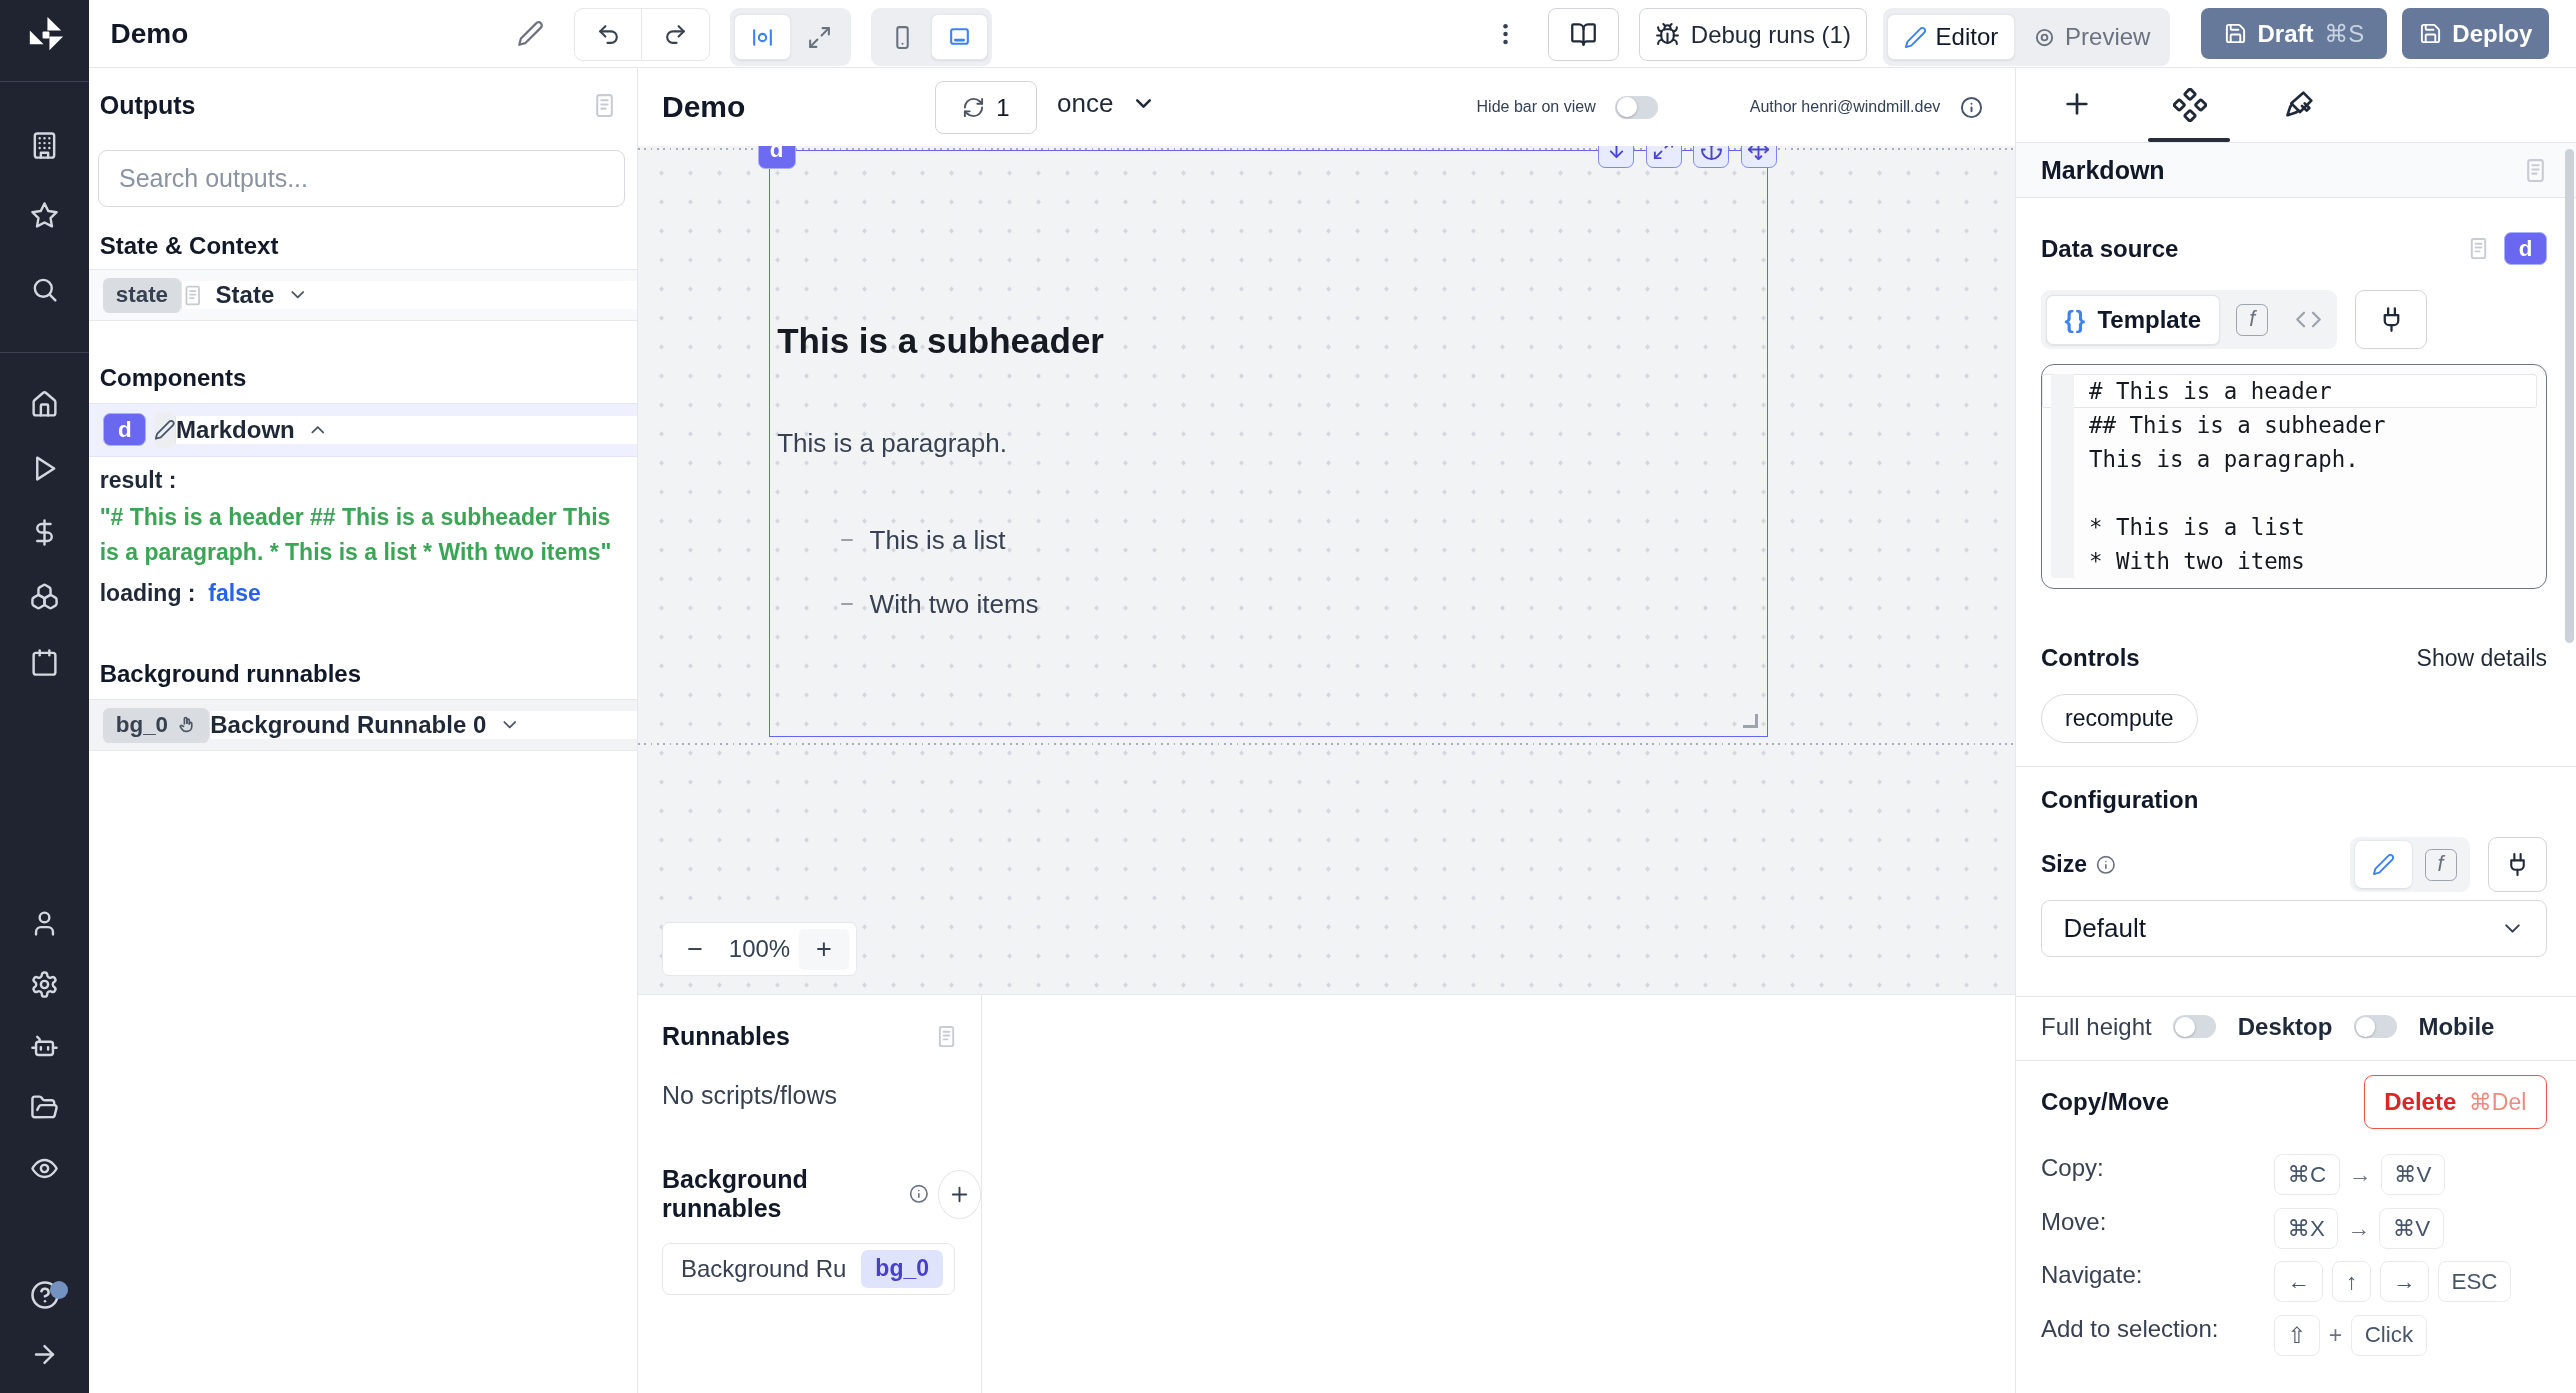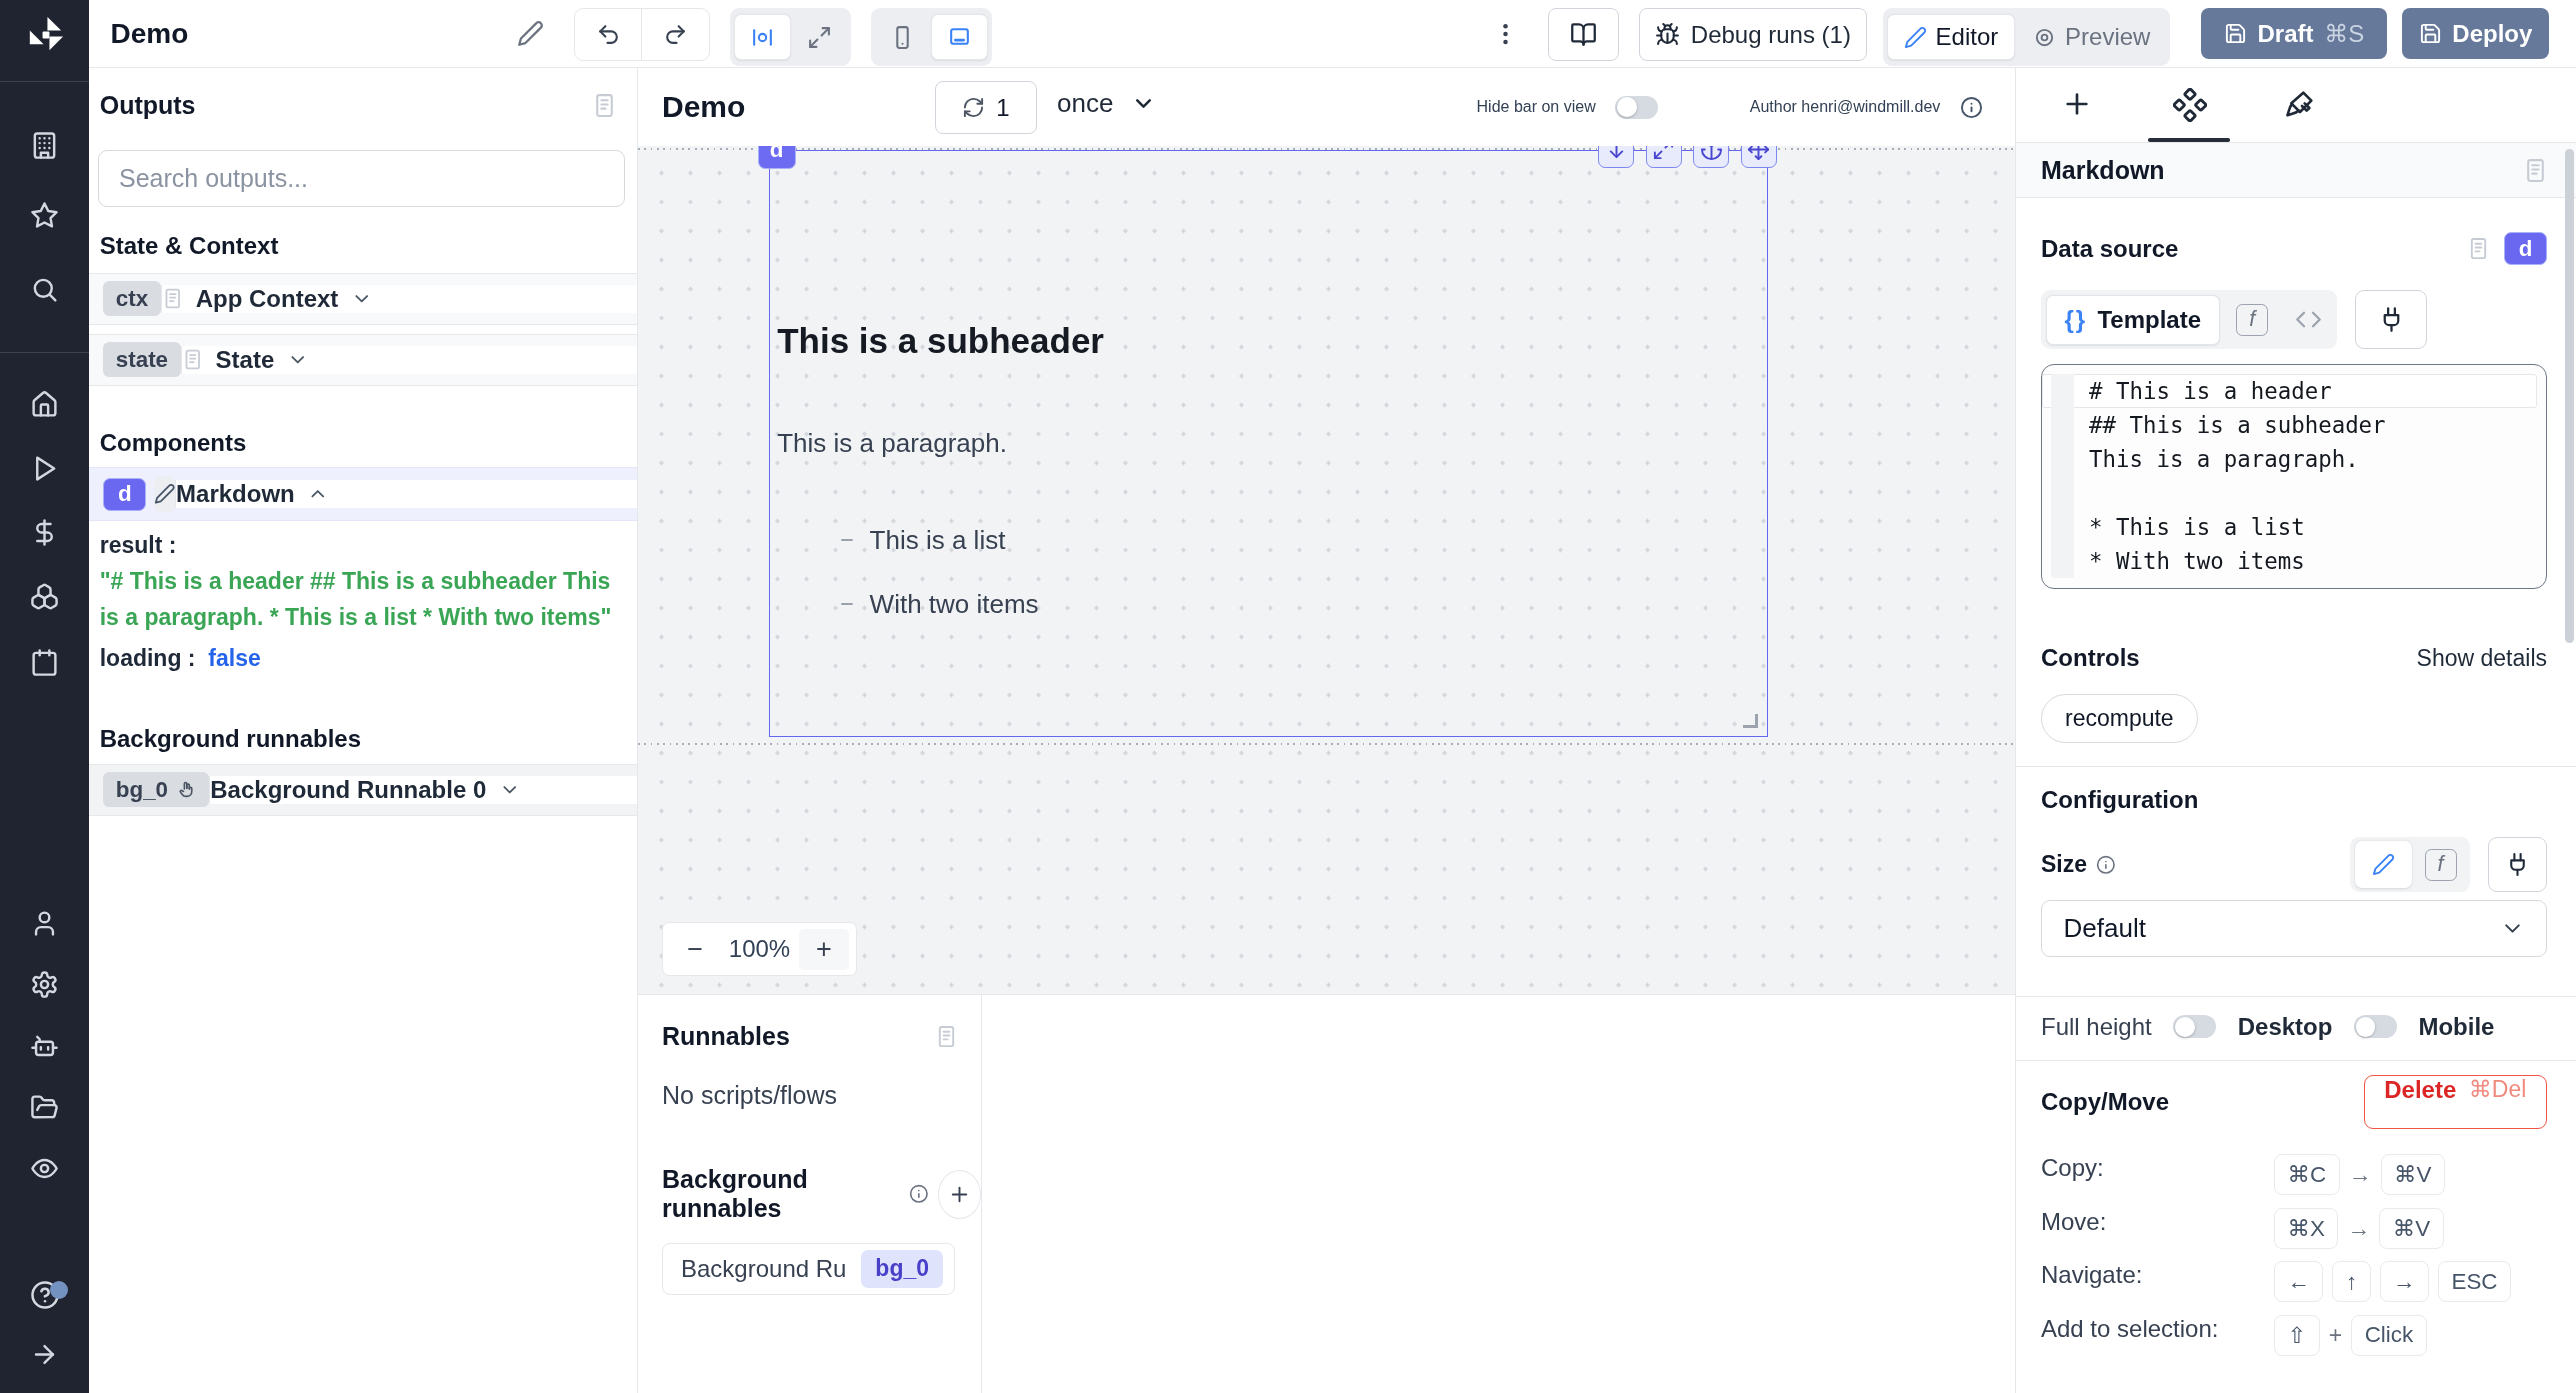--- a/index.html
+++ b/index.html
@@ -130,21 +130,21 @@
   .mini-on{background:#fff;border-radius:7.2px;box-shadow:0 0.9px 2.7px rgba(0,0,0,.12);width:57px;height:47px;display:flex;align-items:center;justify-content:center;color:#3b82f6}
   .plugbtn.small{width:59px;height:55px}
   .select{margin-top:7.2px;height:57px;border:1.8px solid #d6dade;border-radius:9px;display:flex;align-items:center;justify-content:space-between;padding:0 21.5px;box-sizing:border-box}
   .select .v{font-size:26px;color:#111827}
   .sty-row{margin-top:9px;justify-content:space-between}
   .showbtn{height:55px;border:0.9px solid #e5e7eb;border-radius:9px;display:flex;align-items:center;gap:18px;padding:0 23px;background:#fff;box-sizing:border-box}
   .showbtn .s{font-size:24px;font-weight:700;color:#111827}
   .tgl-row{margin-top:16px;gap:21.5px;font-size:24px;color:#374151}
   .tgl-row .bold{font-weight:700;color:#1f2937}
   .cm-row{margin-top:14.3px;justify-content:space-between}
-  .delbtn{height:54px;border:1.8px solid #ef5444;border-radius:9px;display:flex;gap:12.5px;padding:0 19.7px;box-sizing:border-box;background:#fff}
+  .delbtn{height:54px;border:1.8px solid #ef5444;border-radius:9px;display:flex;align-items:center;gap:12.5px;padding:0 19.7px;box-sizing:border-box;background:#fff}
   .delbtn .d{font-size:24px;font-weight:700;color:#dc2626}
   .delbtn .k{font-size:23px;color:#f08a7e}
   .kbd-row{margin-top:12.5px;display:flex;align-items:flex-start;height:41px}
   .kbd-row .lbl{font-size:24px;color:#374151;width:233px;flex:none}
   .keys{display:flex;align-items:center;gap:9px}
   .kbd{display:inline-flex;align-items:center;justify-content:center;min-width:23px;height:41px;padding:0 12.5px;border:1.8px solid #e8eaee;border-radius:8px;font-size:22.4px;color:#475569;background:#fff;box-sizing:border-box}
   .joiner{font-size:23px;color:#6b7280}
   .rp-scroll{position:absolute;right:2.7px;top:81px;width:9.8px;height:494px;border-radius:5.4px;background:#ccd1d8}
 </style>
 </head>
@@ -389,39 +389,20 @@
                 <line x1="9" y1="7" x2="15" y2="7"></line>
                 <line x1="9" y1="11" x2="15" y2="11"></line>
                 <line x1="9" y1="15" x2="13" y2="15"></line>
               </svg>
             </span>
         </div>
         <div class="search">
           <input placeholder="Search outputs..." style="">
         </div>
         <div class="subhead">State &amp; Context</div>
-        <div class="row" style="margin-top:12.5px">
-          <span class="badge-g">ctx</span>
-          <span class="right">
-            <span class="docic">
-                <svg class="ic" width="21.5" height="25" viewBox="0 0 24 24">
-                  <rect x="5" y="2" width="14" height="20" rx="2"></rect>
-                  <line x1="9" y1="7" x2="15" y2="7"></line>
-                  <line x1="9" y1="11" x2="15" y2="11"></line>
-                  <line x1="9" y1="15" x2="13" y2="15"></line>
-                </svg>
-              </span>
-            <span class="rlabel">App Context</span>
-            <span class="chev">
-                <svg class="ic" width="21.5" height="21.5" viewBox="0 0 24 24">
-                  <polyline points="6 9 12 15 18 9"></polyline>
-                </svg>
-              </span>
-          </span>
-        </div>
         <div class="row" style="margin-top:9px">
           <span class="badge-g">state</span>
           <span class="right">
             <span class="docic">
                 <svg class="ic" width="21.5" height="25" viewBox="0 0 24 24">
                   <rect x="5" y="2" width="14" height="20" rx="2"></rect>
                   <line x1="9" y1="7" x2="15" y2="7"></line>
                   <line x1="9" y1="11" x2="15" y2="11"></line>
                   <line x1="9" y1="15" x2="13" y2="15"></line>
                 </svg>

